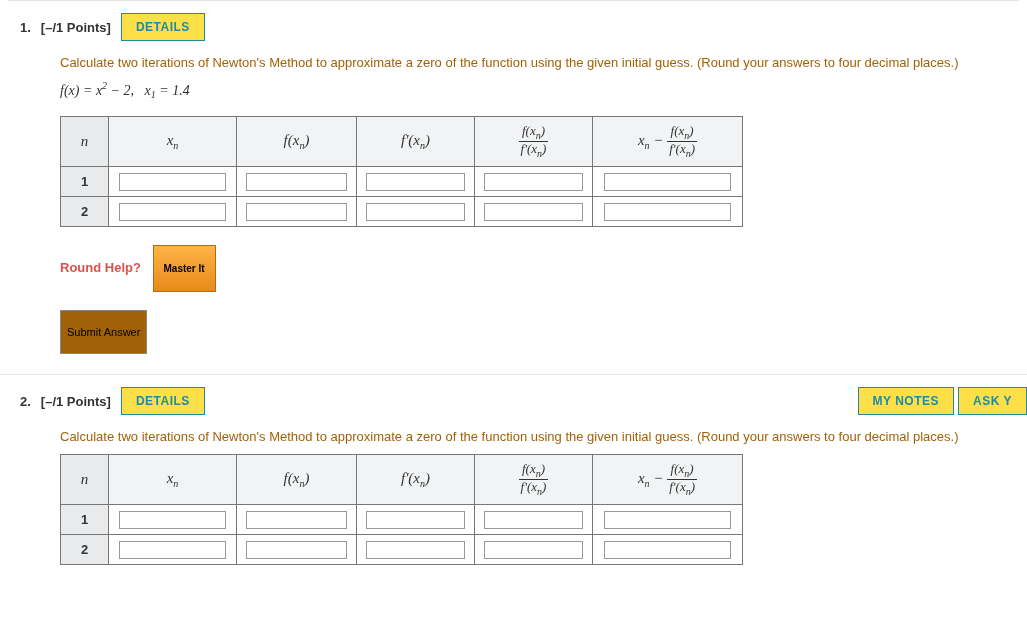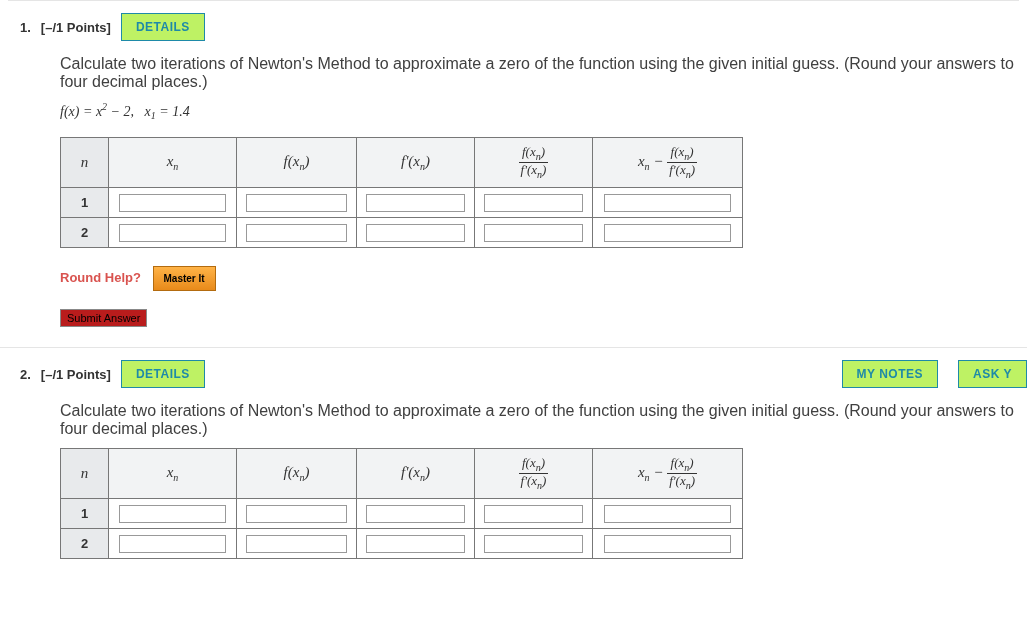--- a/index.html
+++ b/index.html
@@ -1,46 +1,46 @@
 <!DOCTYPE html>
 <html><head>
 <meta charset="utf-8">
 <style>
 *{box-sizing:border-box;margin:0;padding:0}
 body{font-family:Arial,Helvetica,sans-serif;font-size:13px;color:#333;background:#fff}
 .sep{border-top:1px solid #e5e5e5;margin:0 8px}
 .q{padding:12px 0 20px 20px;border-bottom:1px solid #e5e5e5}
 .hdr{display:flex;align-items:center;gap:10px;margin-bottom:14px}
 .pts{font-weight:bold;color:#333}
-.btn{border:1px solid #1e8aa8;color:#1e8aa8;background:#bef264;padding:6px 14px;font-size:12px;font-weight:bold;cursor:pointer;letter-spacing:.5px}
-.actions{margin-left:auto;display:flex;gap:20px}
+.btn{border:1px solid #1e8aa8;color:#1e8aa8;background:#fde047;padding:6px 14px;font-size:12px;font-weight:bold;cursor:pointer;letter-spacing:.5px}
+.actions{margin-left:auto;display:flex;gap:4px}
 .body{margin-left:40px}
-.prompt{color:#404040;margin-bottom:10px;font-size:16px}
+.prompt{color:#a16207;margin-bottom:10px;font-size:13px}
 .func{margin-bottom:16px;font-style:italic;font-family:'Times New Roman',serif;font-size:14px}
 .sup{vertical-align:super;font-size:10px}
 .sub{vertical-align:sub;font-size:10px}
 table{border-collapse:collapse;margin-bottom:18px}
 th,td{border:1px solid #777;padding:0;text-align:center;vertical-align:middle}
 th{background:#f2f3f4;font-weight:normal;font-style:italic;font-family:'Times New Roman',serif;font-size:15px;height:50px}
 th.c0{width:48px;background:#e8eaec}
 th.c1{width:128px}
 th.c2{width:120px}
 th.c3{width:118px}
 th.c4{width:118px}
 th.c5{width:150px}
 td{height:30px}
 td.n{background:#e8eaec;font-weight:bold;font-size:13px}
 td input{width:85%;height:18px;border:1px solid #999;font-size:12px;padding:0 2px}
 .frac{display:inline-block;text-align:center;vertical-align:middle;font-size:13px;line-height:1.05}
 .frac .t{display:block;border-bottom:1px solid #333;padding:0 2px}
 .frac .b{display:block;padding:0 2px}
 .help{margin:10px 0 18px 0}
 .help-l{color:#d9534f;font-weight:bold;font-size:13px;margin-right:8px}
-.master{display:inline-block;background:linear-gradient(#ffb347,#e88a1a);border:1px solid #b36b0f;color:#000;font-size:10px;font-weight:bold;padding:6px 10px;cursor:pointer}
-.submit{font-size:11px;padding:2px 6px;border:1px solid #888;background:#b91c1c;cursor:pointer}
+.master{display:inline-block;background:linear-gradient(#ffb347,#e88a1a);border:1px solid #b36b0f;color:#000;font-size:10px;font-weight:bold;padding:17px 10px;cursor:pointer}
+.submit{font-size:11px;padding:15px 6px;border:1px solid #888;background:#a16207;cursor:pointer}
 </style>
 </head>
 <body>
 
 <div class="sep"></div>
 
 <div class="q">
 <div class="hdr">
 <span class="pts">1.</span>
 <span class="pts">[–/1 Points]</span>

